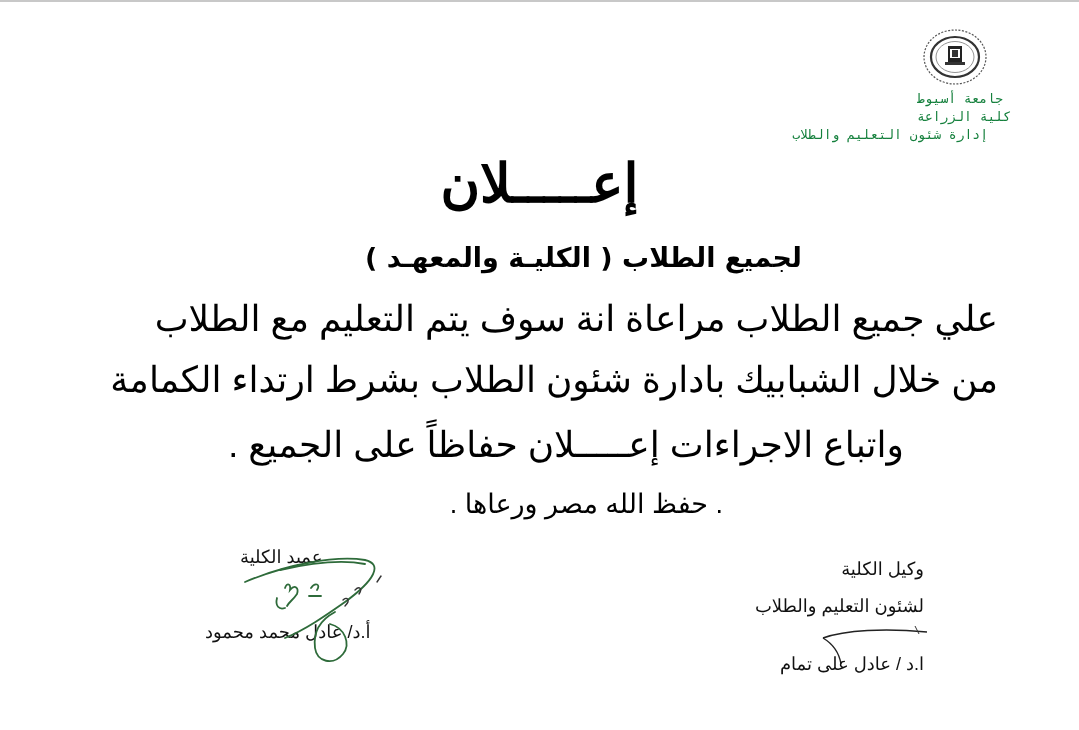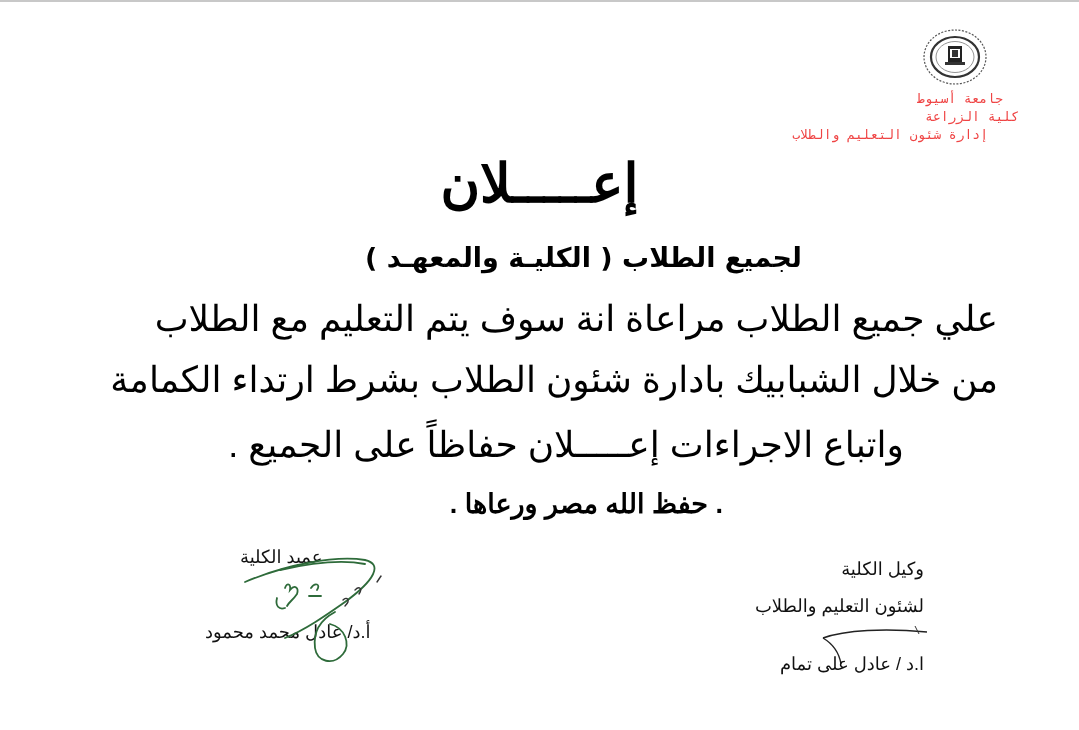--- a/index.html
+++ b/index.html
@@ -28,24 +28,24 @@
       left: 922px; top: 28px;
       width: 66px; height: 58px;
     }
     .lh-line {
       position: absolute;
       direction: rtl;
       white-space: nowrap;
       font-family: "DejaVu Sans Mono", monospace;
       font-size: 13px;
       letter-spacing: 1px;
-      color: #ef4444;
+      color: #15803d;
     }
     .lh-1 { right: 76px; top: 91px; }
-    .lh-2 { right: 60px; top: 109px; }
+    .lh-2 { right: 68px; top: 109px; }
     .lh-3 { right: 91px; top: 127px; }
 
     
     .title {
       position: absolute;
       left: 0; width: 1079px; top: 148px;
       text-align: center;
       direction: rtl;
       font-family: "DejaVu Serif", serif;
       font-weight: bold;
@@ -76,21 +76,21 @@
     .bl-1 { right: 81px; top: 294px; }
     .bl-2 { right: 81px; top: 355px; }
     .bl-3 { right: 175px; top: 420px; }
 
     .closing {
       position: absolute;
       right: 356px; top: 486px;
       direction: rtl;
       white-space: nowrap;
       font-family: "Liberation Sans", sans-serif;
-      font-weight: bold;
+      font-weight: normal;
       font-size: 27px;
       line-height: 36px;
     }
 
     
     .sig-text {
       position: absolute;
       direction: rtl;
       white-space: nowrap;
       font-family: "Liberation Sans", sans-serif;

